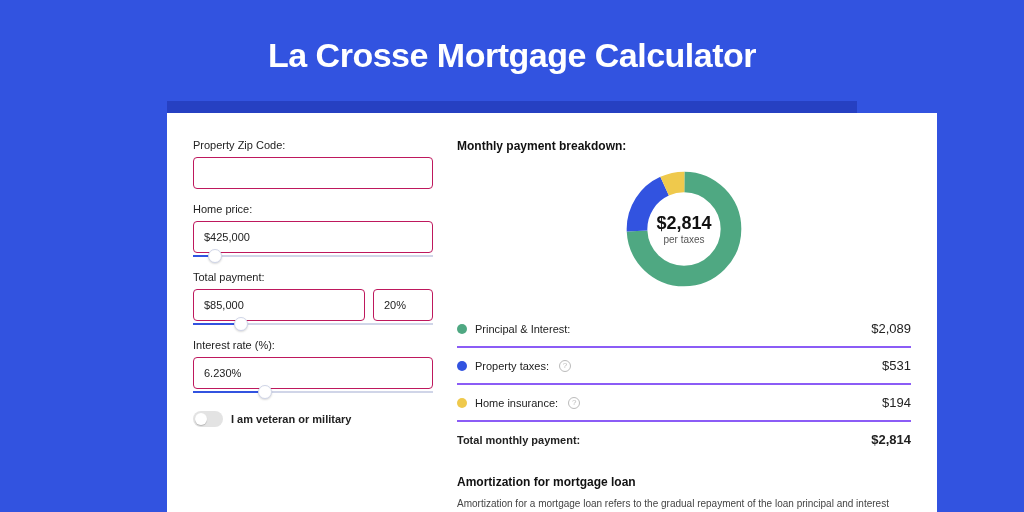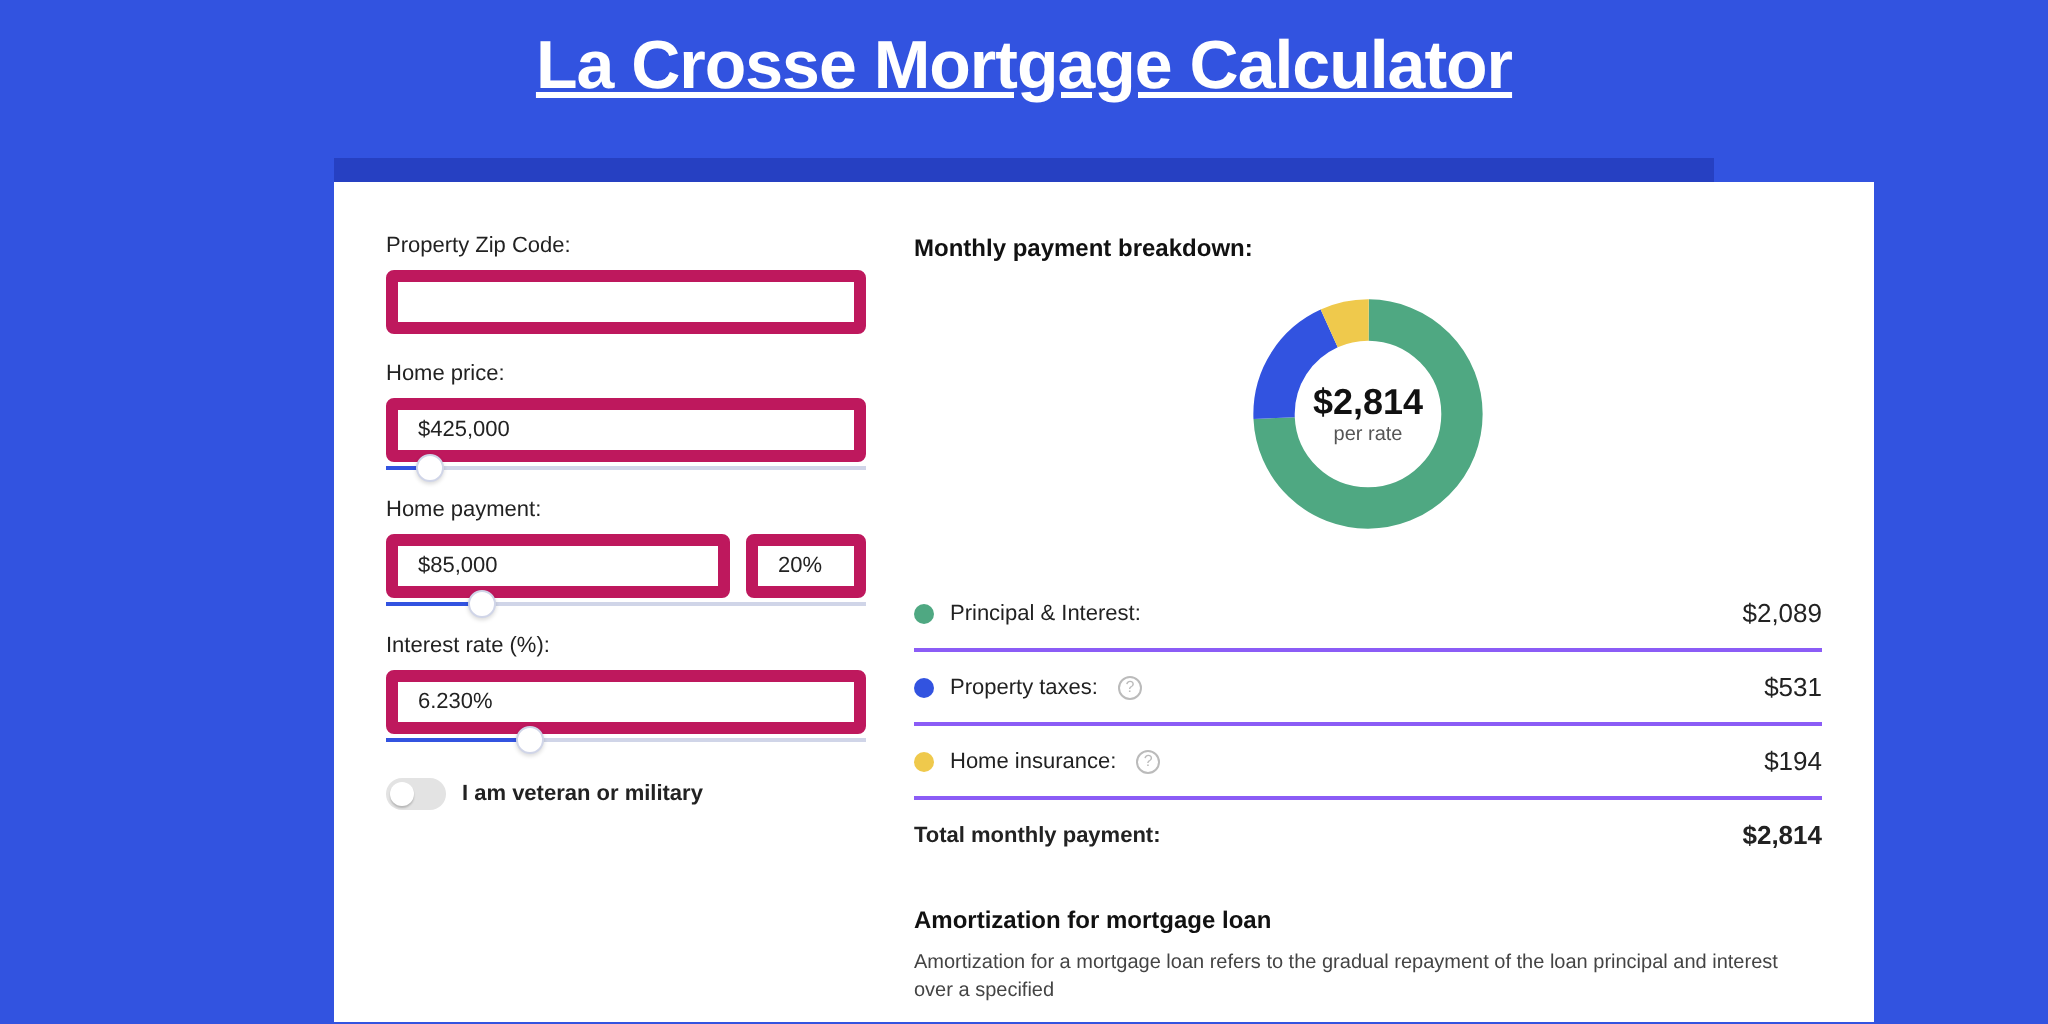--- a/index.html
+++ b/index.html
@@ -1,23 +1,23 @@
 <!DOCTYPE html>
 <html><head>
 <meta charset="utf-8">
 <style>
   * { box-sizing: border-box; margin: 0; padding: 0; }
   body { font-family: Arial, Helvetica, sans-serif; background: #3253e0; width: 1024px; height: 512px; overflow: hidden; }
-  .page-title { color: #fff; text-align: center; font-size: 34px; font-weight: 700; padding: 14px 0 12px 0; letter-spacing: -0.5px; text-decoration: underline; }
+  .page-title { color: #fff; text-align: center; font-size: 34px; font-weight: 700; padding: 36px 0 12px 0; letter-spacing: -0.5px; }
   .card-shadow { background: #2640c2; width: 690px; height: 420px; margin: 14px auto; position: relative; }
   .card { background: #fff; width: 770px; height: 420px; position: absolute; top: 12px; left: 0; padding: 26px 26px 0 26px; display: flex; gap: 24px; }
   .left { width: 240px; flex-shrink: 0; }
   .right { flex: 1; }
   .label { font-size: 11px; color: #222; margin-bottom: 6px; display: block; }
-  .input { width: 100%; height: 32px; border: 6px solid #be185d; border-radius: 4px; padding: 0 10px; font-size: 11px; color: #222; background: #fff; }
+  .input { width: 100%; height: 32px; border: 1px solid #be185d; border-radius: 4px; padding: 0 10px; font-size: 11px; color: #222; background: #fff; }
   .field { margin-bottom: 14px; }
   .slider-track { height: 2px; background: #d0d5e8; position: relative; margin-top: 2px; }
   .slider-fill { height: 2px; background: #3253e0; position: absolute; left: 0; top: 0; }
   .slider-thumb { width: 14px; height: 14px; border-radius: 50%; background: #fff; border: 1px solid #d0d5e8; box-shadow: 0 1px 2px rgba(0,0,0,0.15); position: absolute; top: -6px; transform: translateX(-50%); }
   .row-2 { display: flex; gap: 8px; }
   .row-2 .input:first-child { flex: 1; }
   .row-2 .input:last-child { width: 60px; }
   .period-row { display: flex; gap: 6px; }
   .period-btn { width: 36px; height: 26px; border: 1px solid #e3e3e3; border-radius: 4px; background: #fff; font-size: 11px; color: #222; display: flex; align-items: center; justify-content: center; cursor: pointer; }
   .period-btn.active { background: #dbe2fb; border-color: #b8c4f0; color: #3253e0; font-weight: 600; }
@@ -62,21 +62,21 @@
       <div class="field">
         <label class="label">Home price:</label>
         <input class="input" value="$425,000" style="">
         <div class="slider-track">
           <div class="slider-fill" style="width:9%"></div>
           <div class="slider-thumb" style="left:9%"></div>
         </div>
       </div>
 
       <div class="field">
-        <label class="label">Home payment:</label>
+        <label class="label">Total payment:</label>
         <div class="row-2">
           <input class="input" value="$85,000" style="">
           <input class="input" value="20%" style="">
         </div>
         <div class="slider-track">
           <div class="slider-fill" style="width:20%"></div>
           <div class="slider-thumb" style="left:20%"></div>
         </div>
       </div>
 
@@ -104,21 +104,21 @@
 
       <div class="donut-wrap">
         <div class="donut">
           <svg viewBox="0 0 42 42">
             <circle cx="21" cy="21" r="15.915" fill="none" stroke="#4fa882" stroke-width="7" stroke-dasharray="74.2 25.8" stroke-dashoffset="25"></circle>
             <circle cx="21" cy="21" r="15.915" fill="none" stroke="#3253e0" stroke-width="7" stroke-dasharray="18.9 81.1" stroke-dashoffset="50.8"></circle>
             <circle cx="21" cy="21" r="15.915" fill="none" stroke="#efc94c" stroke-width="7" stroke-dasharray="6.9 93.1" stroke-dashoffset="31.9"></circle>
           </svg>
           <div class="donut-center">
             <div class="donut-amt">$2,814</div>
-            <div class="donut-sub">per rate</div>
+            <div class="donut-sub">per taxes</div>
           </div>
         </div>
       </div>
 
       <div class="bd-row">
         <div class="bd-left">
           <span class="dot" style="background:#4fa882"></span>
           <span class="bd-label">Principal &amp; Interest:</span>
         </div>
         <span class="bd-val">$2,089</span>

